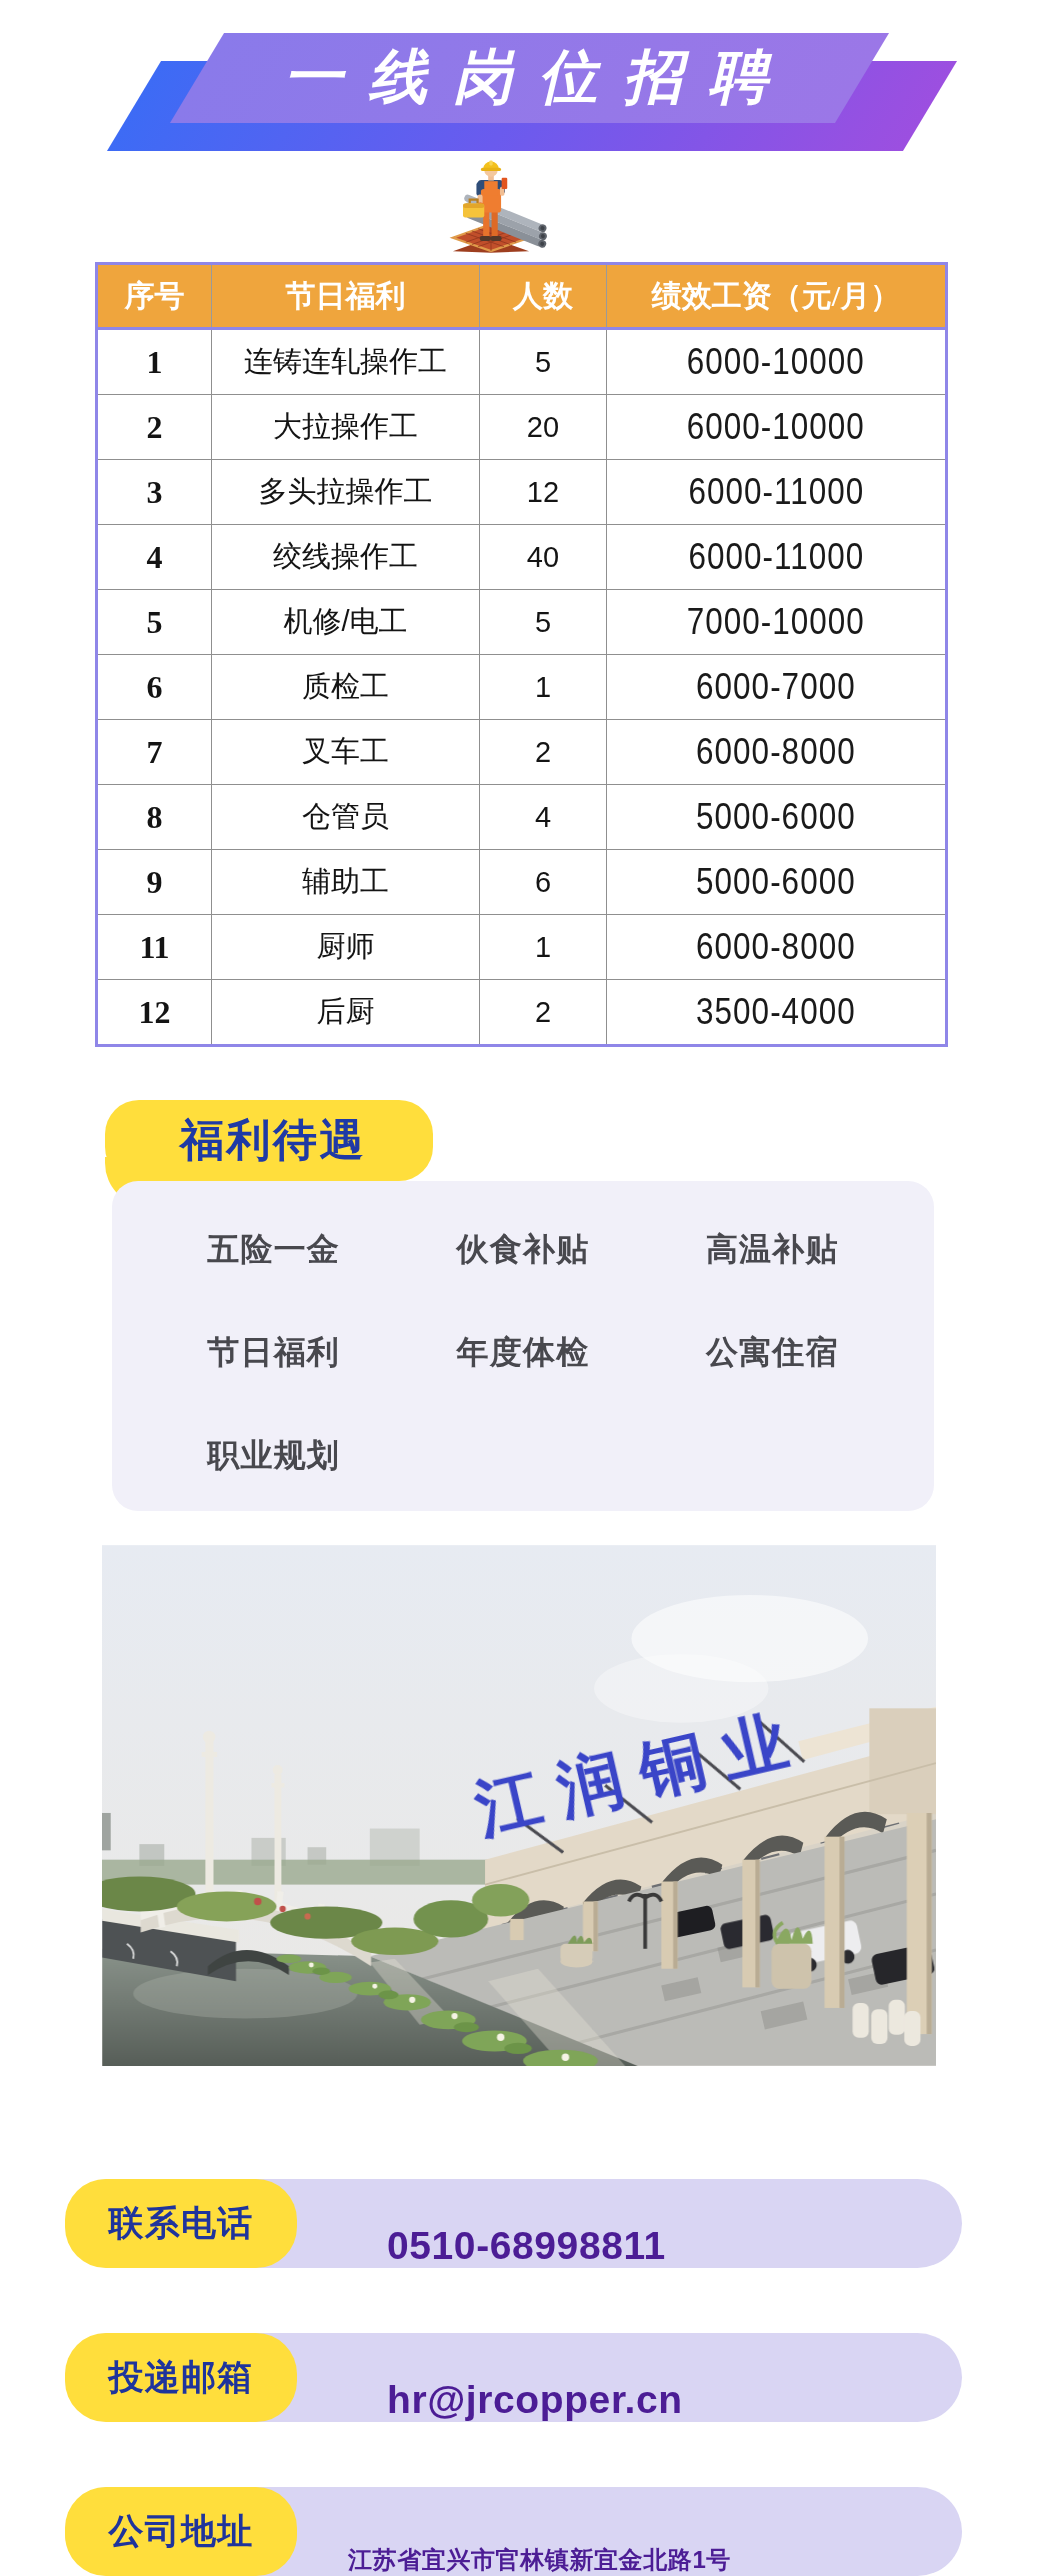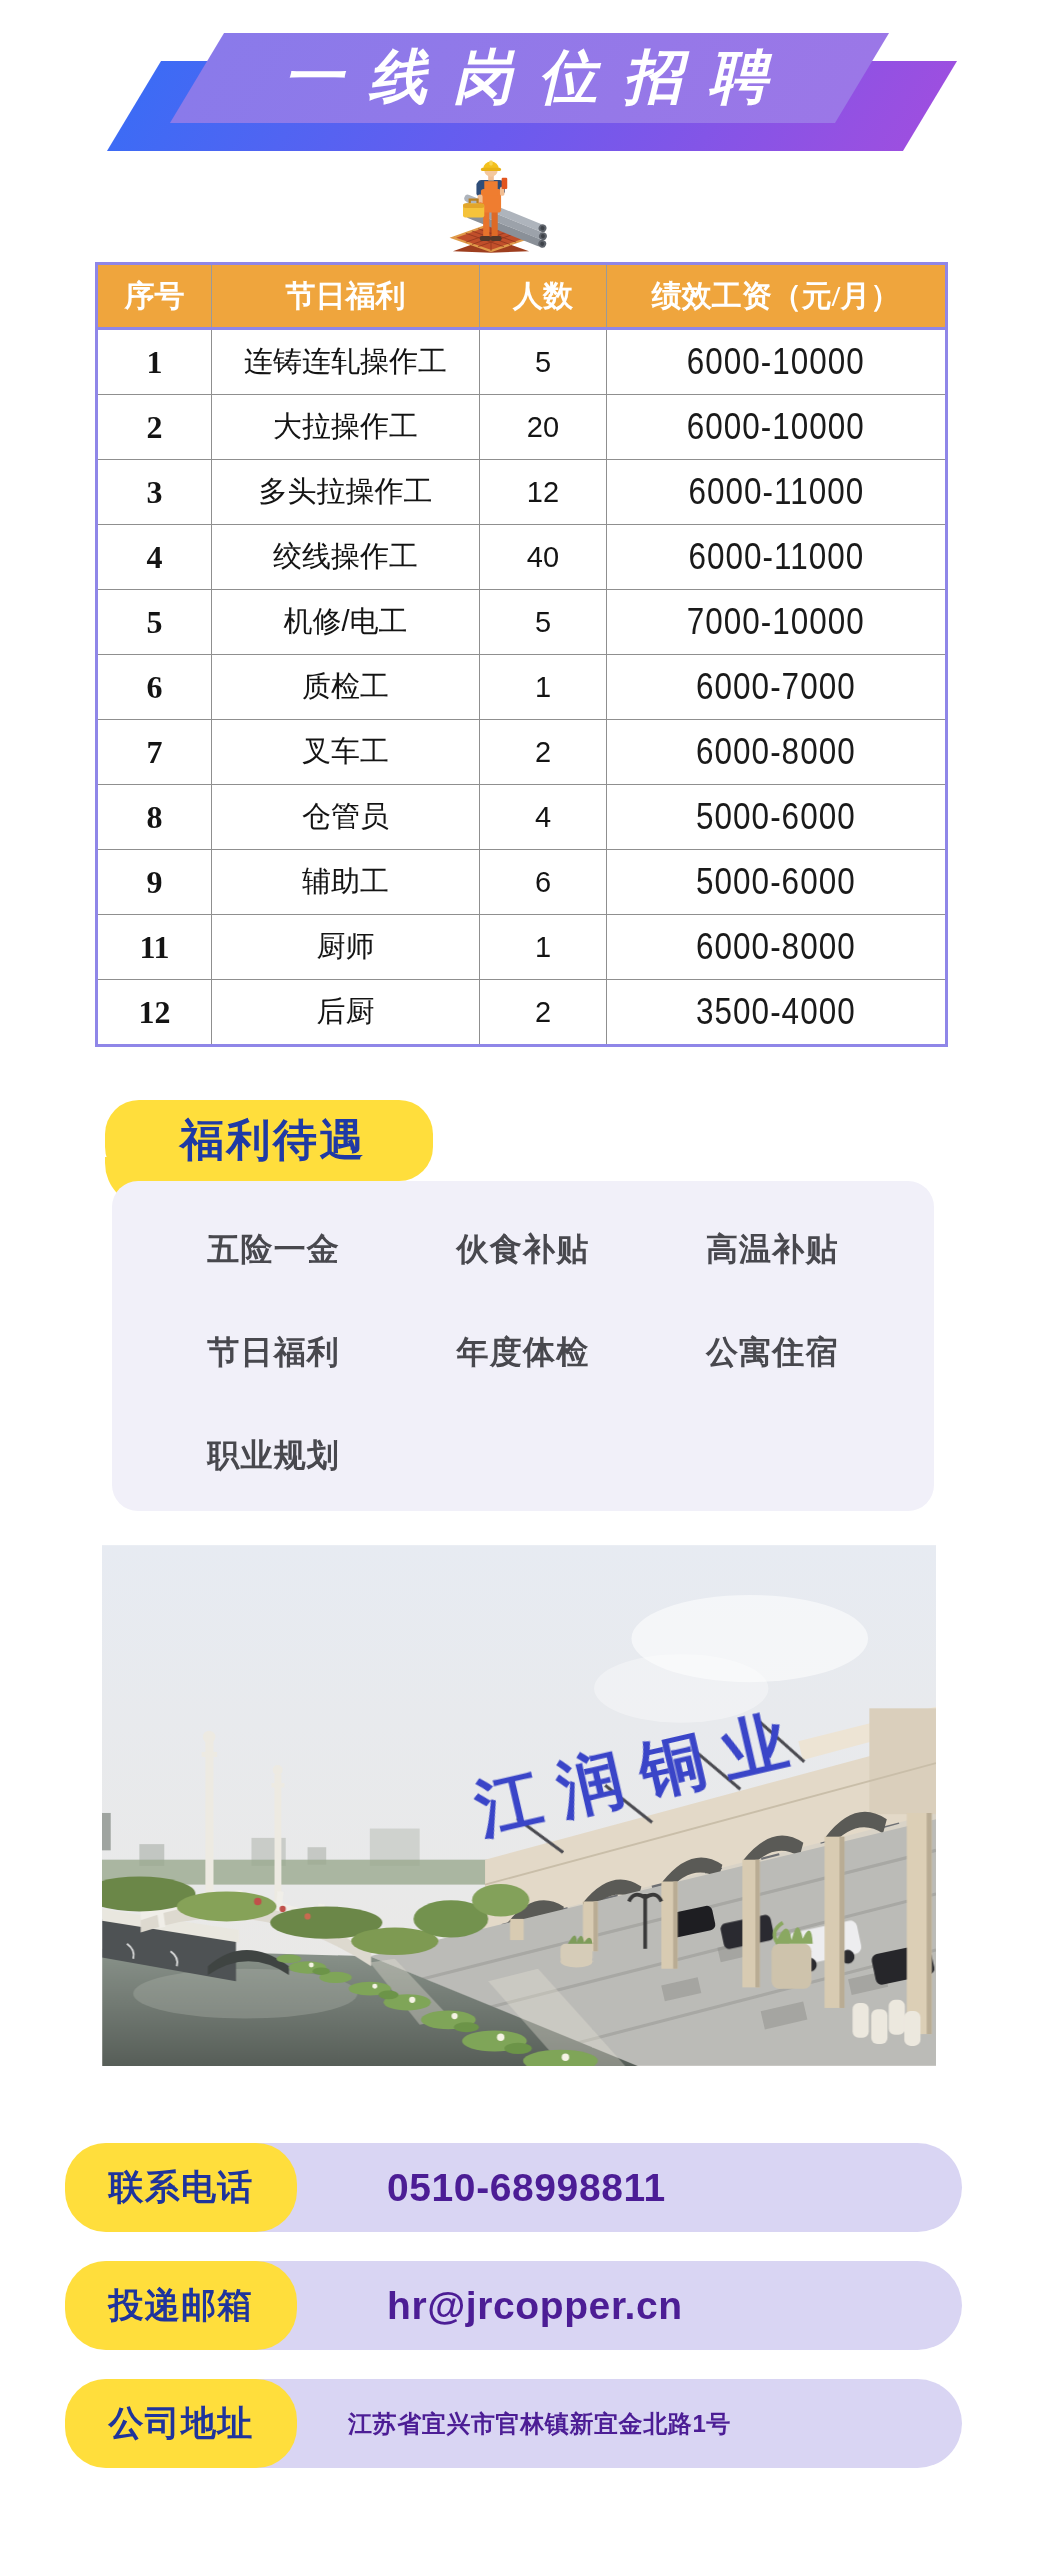--- a/index.html
+++ b/index.html
@@ -49,21 +49,21 @@
     padding:17.4px 37px 0 37px;}
   .benefit{display:flex;align-items:center;justify-content:center;
     font-size:32px;font-weight:bold;color:#48484E;letter-spacing:1.2px;}
 
   
   .photo{margin:34px 0 0 102px;width:834px;height:521px;overflow:hidden;}
 
   
   .contact{margin:77px 0 0 65px;width:897px;display:flex;flex-direction:column;gap:29px;}
   .pill{position:relative;height:89px;background:#D9D5F3;border-radius:45px;
-    display:flex;align-items:center;}
+    display:flex;align-items:flex-end;margin-top:36px;}
   .pill-label{position:absolute;left:0;top:0;width:232px;height:89px;background:#FFDE3C;
     border-radius:41px;display:flex;align-items:center;justify-content:center;}
   .pill-label span{font-size:35px;font-weight:bold;color:#1F349C;letter-spacing:1.2px;}
   .pill-value{margin-left:322px;font-size:39px;font-weight:bold;color:#4c1d95;
     letter-spacing:0.6px;white-space:nowrap;}
   .pill.address .pill-value{margin-left:283px;font-size:24px;}
 </style>
 </head>
 <body>
 

